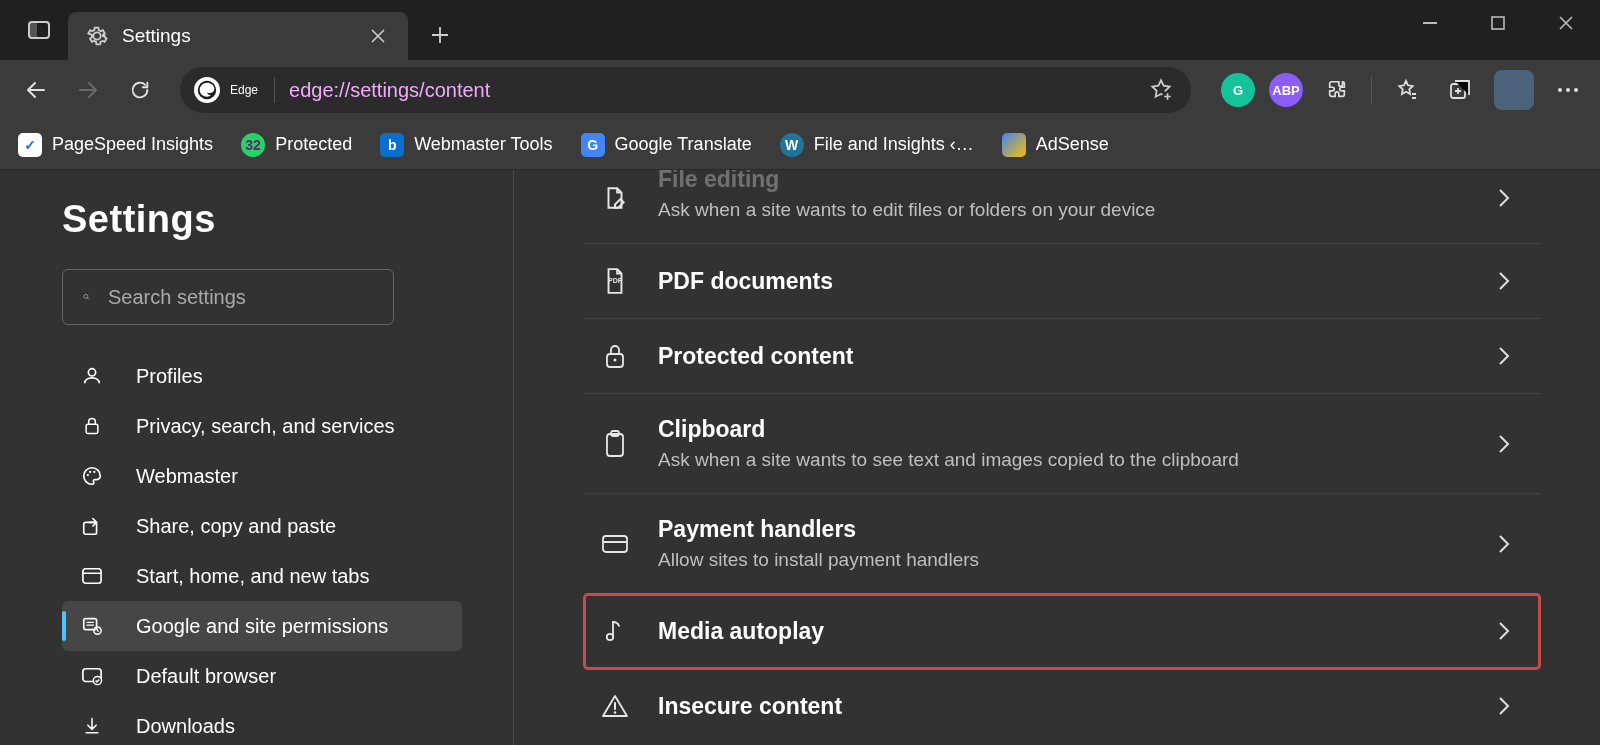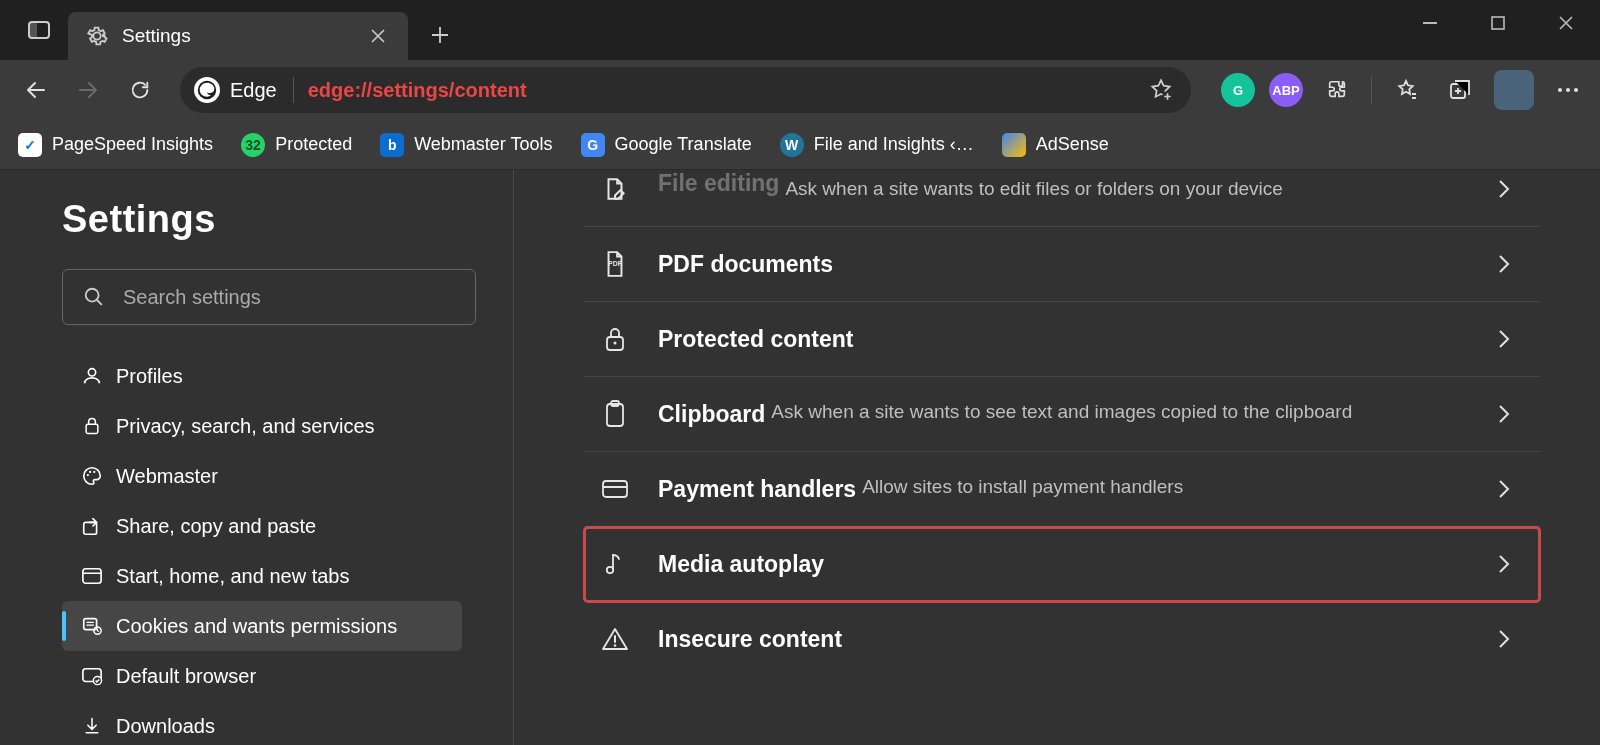--- a/index.html
+++ b/index.html
@@ -84,28 +84,28 @@
     flex: 1;
     height: 46px;
     background: #2b2b2b;
     border-radius: 23px;
     display: flex;
     align-items: center;
     margin: 0 12px;
     padding: 0 14px 0 14px;
   }
   .edge-pill {
-    display:flex;align-items:center;gap:10px;color:#fff;font-size:20px;
+    display:flex;align-items:center;gap:10px;color:#fff;font-size:12px;
     padding-right:16px;border-right:1px solid #555;margin-right:14px;
   }
   .edge-logo {
     width:26px;height:26px;border-radius:50%;
     background:#fff;display:flex;align-items:center;justify-content:center;
   }
-  .url-text { flex:1;color:#ef4444;font-size:20px;font-weight:bold; }
+  .url-text { flex:1;color:#f0abfc;font-size:20px; }
   .star-plus { width:32px;height:32px;display:flex;align-items:center;justify-content:center;color:#ccc; }
   .toolbar-right { display:flex;align-items:center;gap:14px;padding-left:14px; }
   .ext-badge {
     width:34px;height:34px;border-radius:50%;display:flex;align-items:center;justify-content:center;
     font-size:13px;font-weight:700;color:#fff;
   }
   .toolbtn { width:40px;height:40px;display:flex;align-items:center;justify-content:center;color:#e0e0e0;border-radius:6px; }
   .divider-v { width:1px;height:28px;background:#555; }
   .avatar { width:40px;height:40px;border-radius:8px;background:#4a627a; }
 
@@ -128,32 +128,32 @@
     background:#323232;
   }
   .sidebar {
     width:514px;border-right:1px solid #4a4a4a;padding:28px 0 0 62px;
     overflow-y:auto;
   }
   .settings-heading {
     font-size:38px;font-weight:700;margin-bottom:28px;letter-spacing:.5px;
   }
   .search-box {
-    width:414px;height:56px;border:1px solid #666;border-radius:6px;
+    width:332px;height:56px;border:1px solid #666;border-radius:6px;
     background:transparent;display:flex;align-items:center;gap:18px;
     padding:0 20px;margin-bottom:26px;
   }
   .search-box input {
     flex:1;background:transparent;border:none;outline:none;color:#fff;
     font-size:20px;
   }
   .search-box input::placeholder { color:#aaa; }
   .nav-list { list-style:none;width:400px; }
   .nav-item {
-    display:flex;align-items:center;gap:12px;height:50px;padding:0 18px;
+    display:flex;align-items:center;gap:32px;height:50px;padding:0 18px;
     font-size:20px;border-radius:6px;cursor:pointer;
   }
   .nav-item.selected {
     background:#464646;position:relative;
   }
   .nav-item.selected::before {
     content:"";position:absolute;left:0;top:10px;bottom:10px;width:4px;
     background:#4cc2ff;border-radius:2px;
   }
   .nav-icon { width:24px;height:24px;display:flex;align-items:center;justify-content:center;color:#fff;flex-shrink:0; }
@@ -162,21 +162,21 @@
     flex:1;overflow-y:auto;padding:0 60px 0 70px;
   }
   .setting-row {
     display:flex;align-items:center;gap:28px;
     border-bottom:1px solid #444;cursor:pointer;position:relative;
     padding:22px 30px 22px 16px;
   }
   .setting-row.first { padding-top:0; }
   .setting-row.no-border { border-bottom:none; }
   .row-icon { width:30px;height:30px;display:flex;align-items:center;justify-content:center;color:#e6e6e6;flex-shrink:0; }
-  .row-body { flex:1;display:flex;flex-direction:row;gap:6px; }
+  .row-body { flex:1;display:flex;flex-direction:column;gap:6px; }
   .row-title { font-size:23px;font-weight:700; }
   .row-sub { font-size:19px;color:#bfbfbf; }
   .row-chevron { color:#e0e0e0; }
   .highlighted {
     outline:3px solid #c84a4a;outline-offset:-2px;border-radius:4px;
     border-bottom:1px solid transparent;
   }
 
   svg { display:block; }
 </style>
@@ -292,21 +292,21 @@
     </div>
   </div>
 </div>
 
 <div class="bookmarks-bar">
   <div class="bookmark-item">
     <div class="bm-icon" style="background:#fff;color:#1a73e8">✓</div>
     <span>PageSpeed Insights</span>
   </div>
   <div class="bookmark-item">
-    <div class="bm-icon" style="background:#25d366;color:#14532d;border-radius:50%">32</div>
+    <div class="bm-icon" style="background:#25d366;color:#701a75;border-radius:50%">32</div>
     <span>Protected</span>
   </div>
   <div class="bookmark-item">
     <div class="bm-icon" style="background:#0a6ed1;color:#fff">b</div>
     <span>Webmaster Tools</span>
   </div>
   <div class="bookmark-item">
     <div class="bm-icon" style="background:#4285f4;color:#fff">G</div>
     <span>Google Translate</span>
   </div>
@@ -381,21 +381,21 @@
       </li>
       <li class="nav-item selected">
         <span class="nav-icon">
             <svg width="22" height="22" viewBox="0 0 24 24">
               <rect x="3" y="4" width="14" height="12" rx="2" fill="none" stroke="#fff" stroke-width="1.8"></rect>
               <path stroke="#fff" stroke-width="1.4" d="M6 8h8M6 11h8"></path>
               <circle cx="18" cy="17" r="4" fill="none" stroke="#fff" stroke-width="1.6"></circle>
               <path stroke="#fff" stroke-width="1.4" d="M18 15v2l1.3 1.3"></path>
             </svg>
           </span>
-        <span>Cookies and wants permissions</span>
+        <span>Google and site permissions</span>
       </li>
       <li class="nav-item">
         <span class="nav-icon">
             <svg width="22" height="20" viewBox="0 0 24 22">
               <rect x="2" y="3" width="20" height="14" rx="3" fill="none" stroke="#fff" stroke-width="1.8"></rect>
               <circle cx="18" cy="16" r="4.5" fill="#323232" stroke="#fff" stroke-width="1.6"></circle>
               <path stroke="#fff" stroke-width="1.6" fill="none" d="M16 16l1.3 1.5L20 14.8"></path>
             </svg>
           </span>
         <span>Default browser</span>

